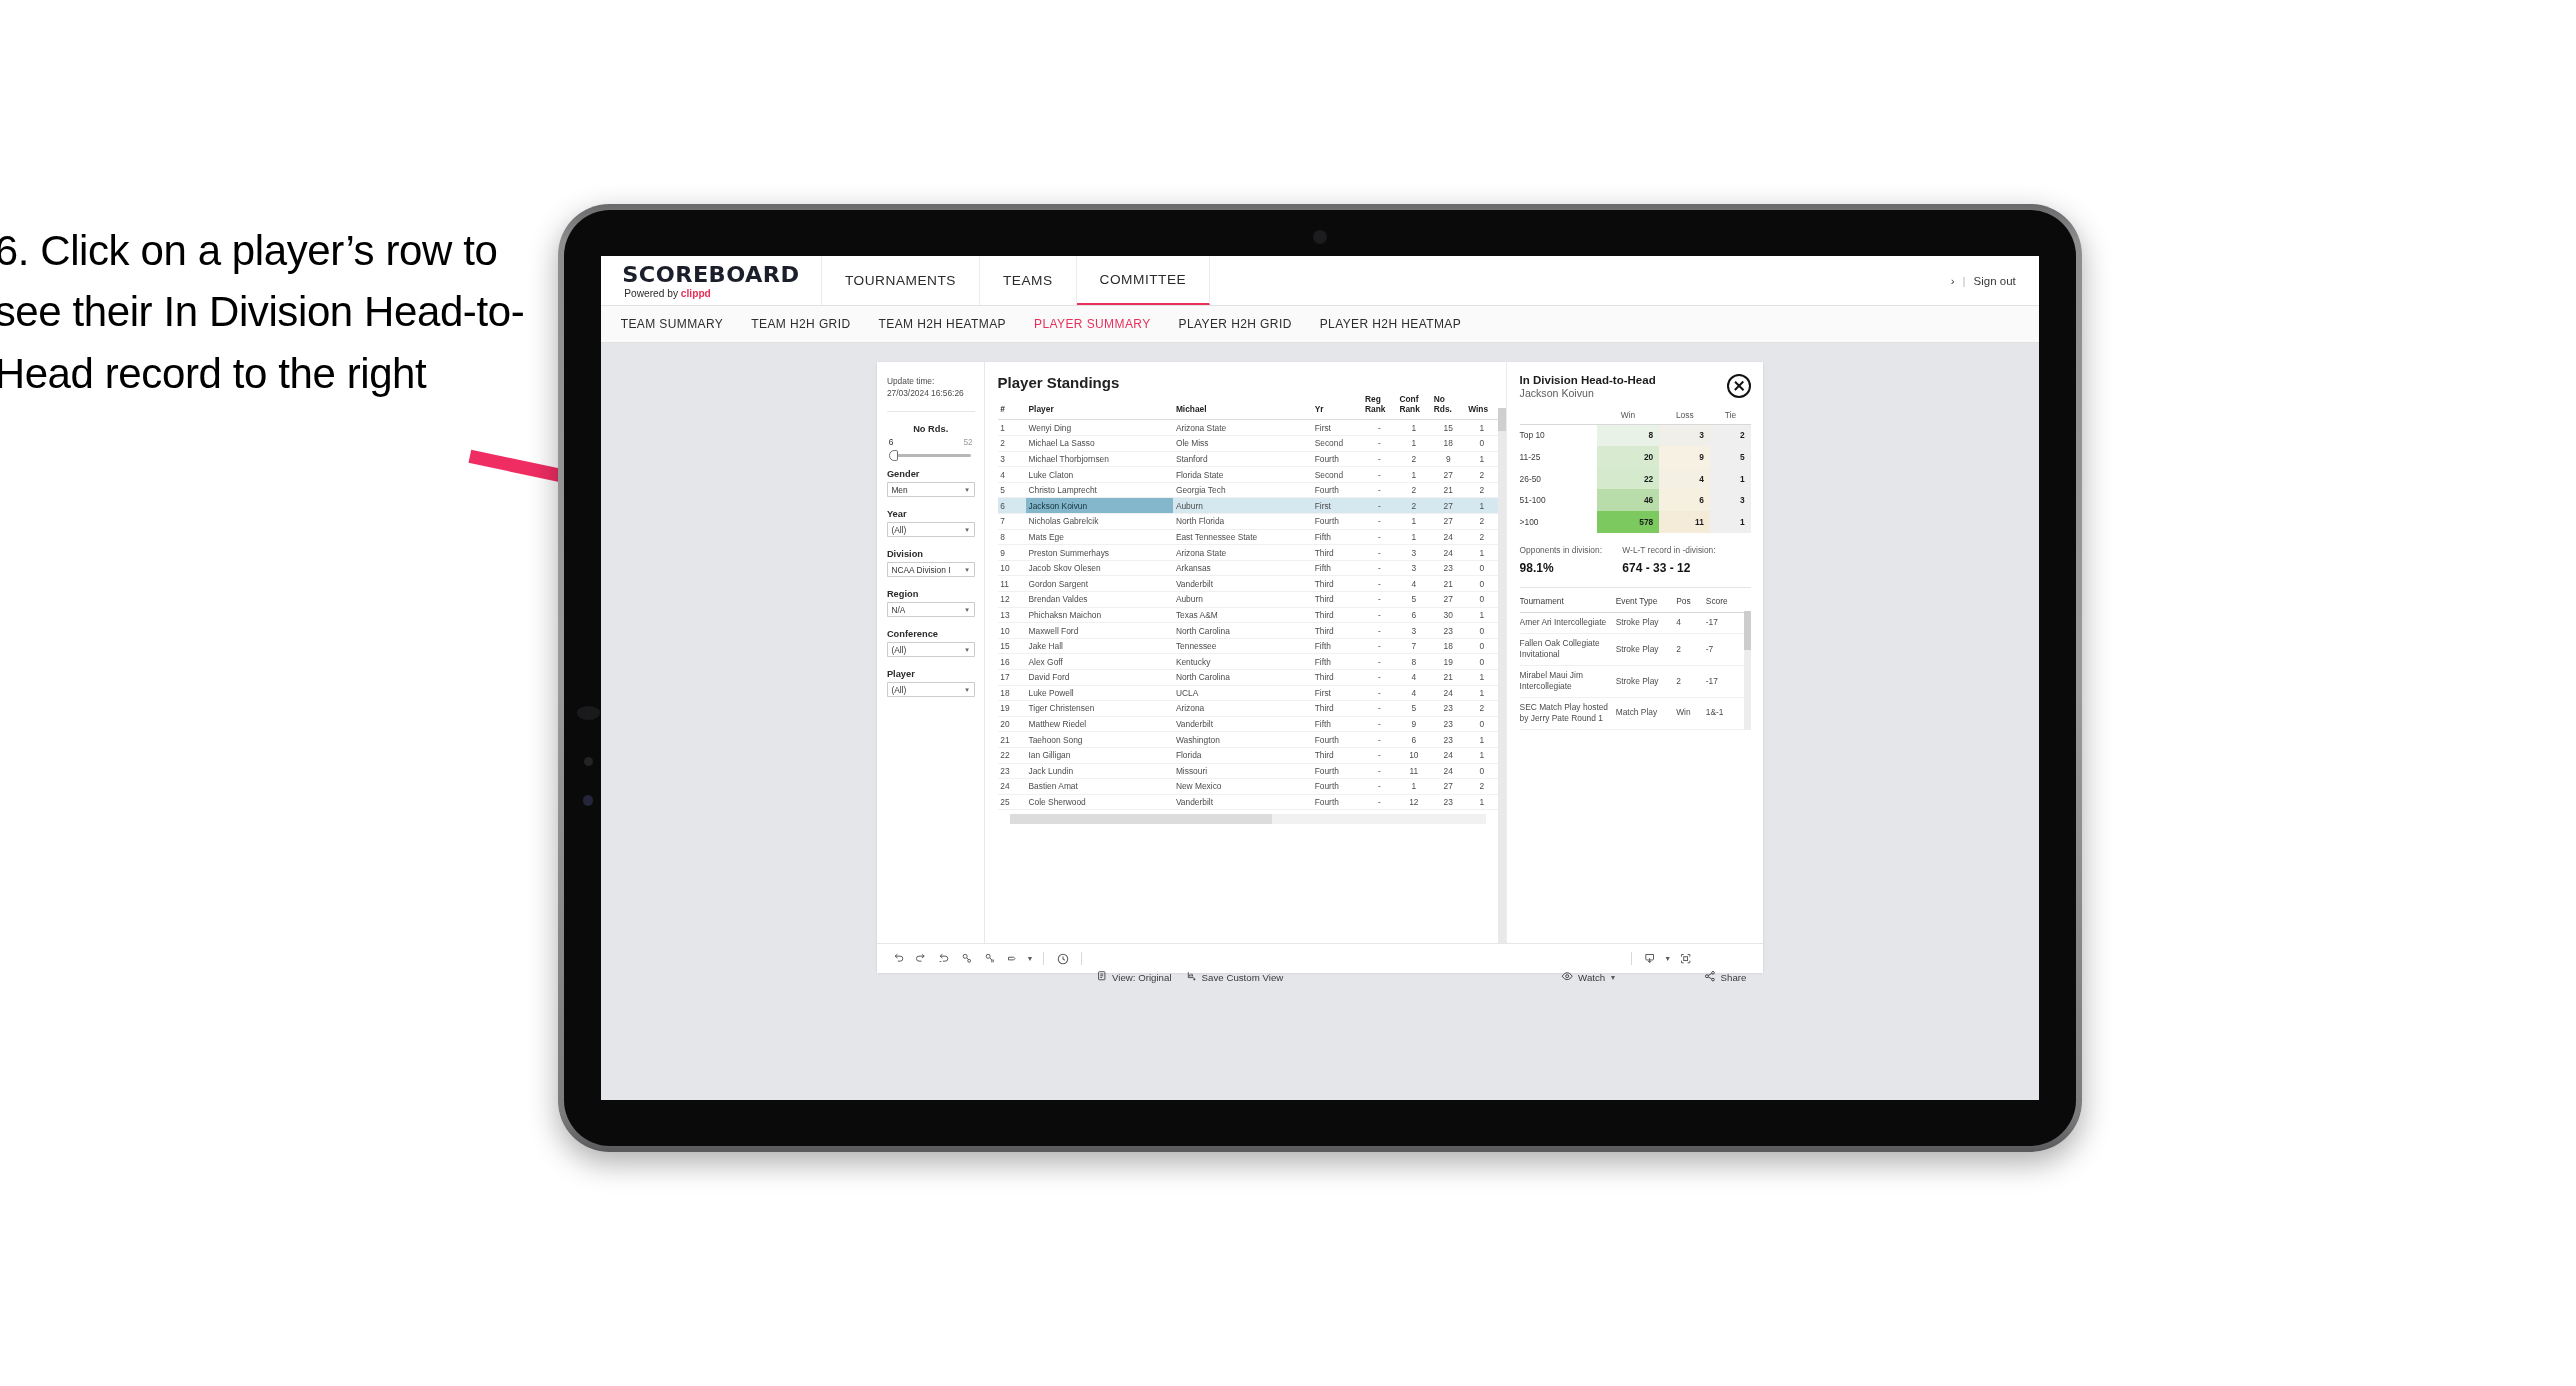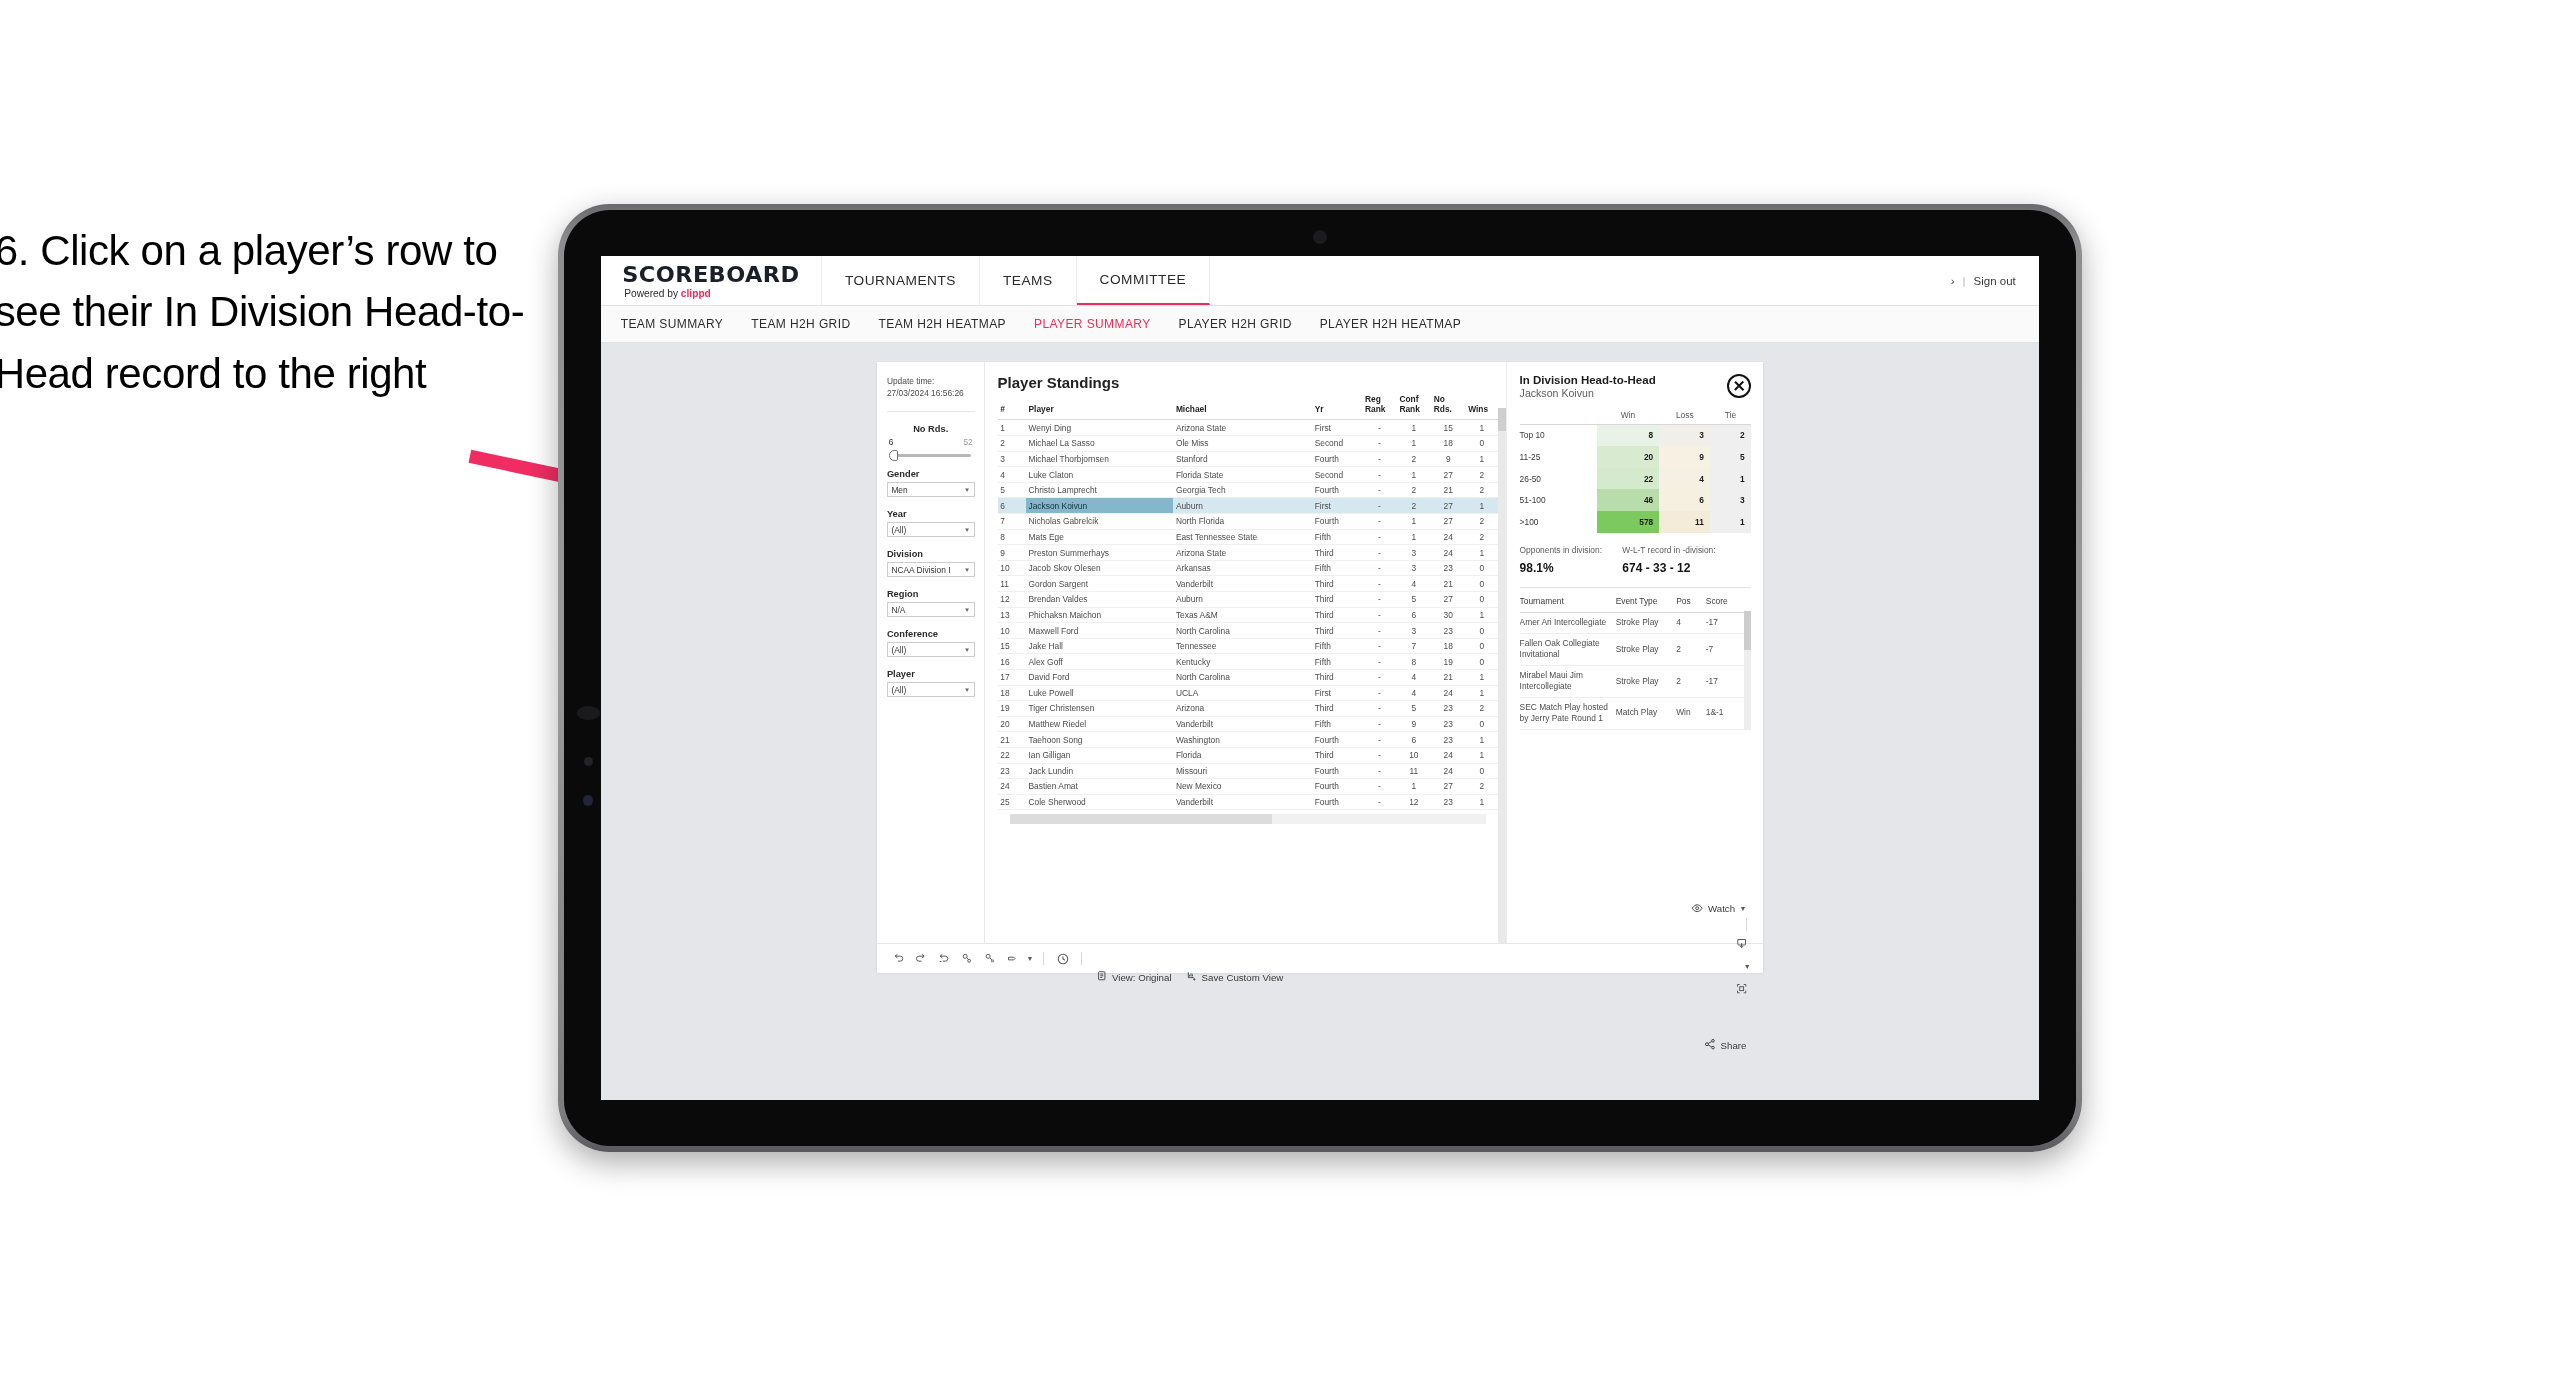--- a/index.html
+++ b/index.html
@@ -173,21 +173,21 @@
   
   #toolbar { height:30px; border-top:0.9px solid #e6e6e6; display:flex; align-items:center;
              padding:0 10.6px; gap:1.8px; background:#fff; }
   .tbtn { width:21px; height:21px; display:flex; align-items:center; justify-content:center;
           color:#5a5a5a; cursor:pointer; }
   .tbtn svg { display:block; }
   .tsep { width:0.9px; height:13.3px; background:#d8d8d8; margin:0 6.2px; }
   .tlabel { display:flex; align-items:center; gap:4.4px; font-size:9.7px; color:#3a3a3a;
             cursor:pointer; padding:0 6.2px; white-space:nowrap;margin-top:37px; }
   .caret { font-size:7px; color:#5a5a5a; }
-  #tb-right { margin-left:auto; display:flex; align-items:flex-end; gap:1.8px;flex-direction:column; }
+  #tb-right { margin-left:auto; display:flex; align-items:center; gap:1.8px; }
 </style>
 </head>
 <body>
 
 <div id="stage">
 
   <div id="caption">6. Click on a player’s row to see their In Division Head-to-Head record to the right</div>
 
   <svg id="arrow" viewBox="0 0 720 220">
     <defs>

